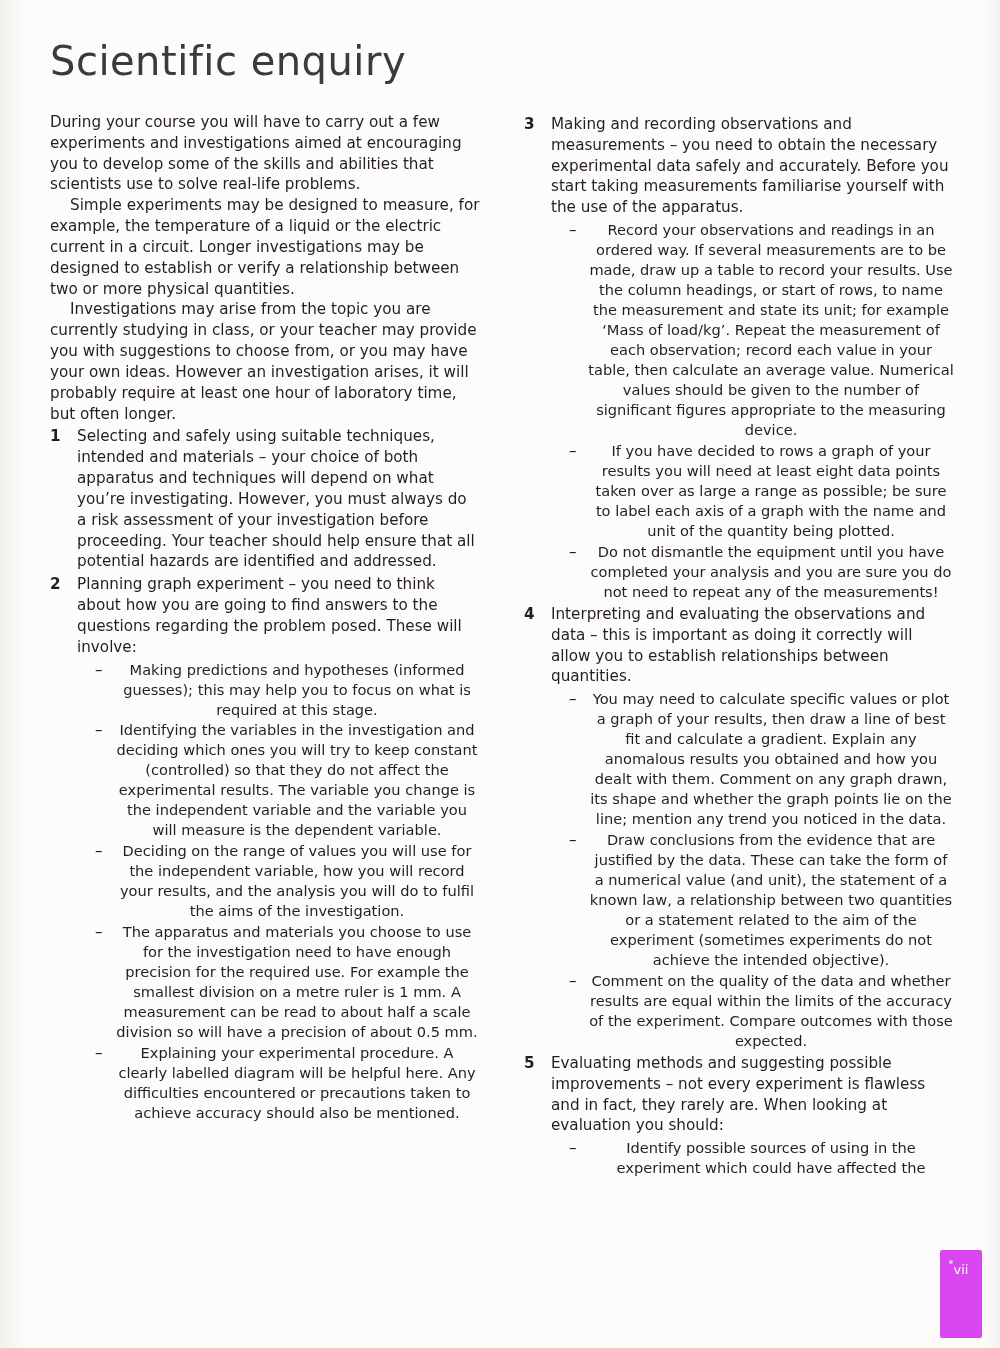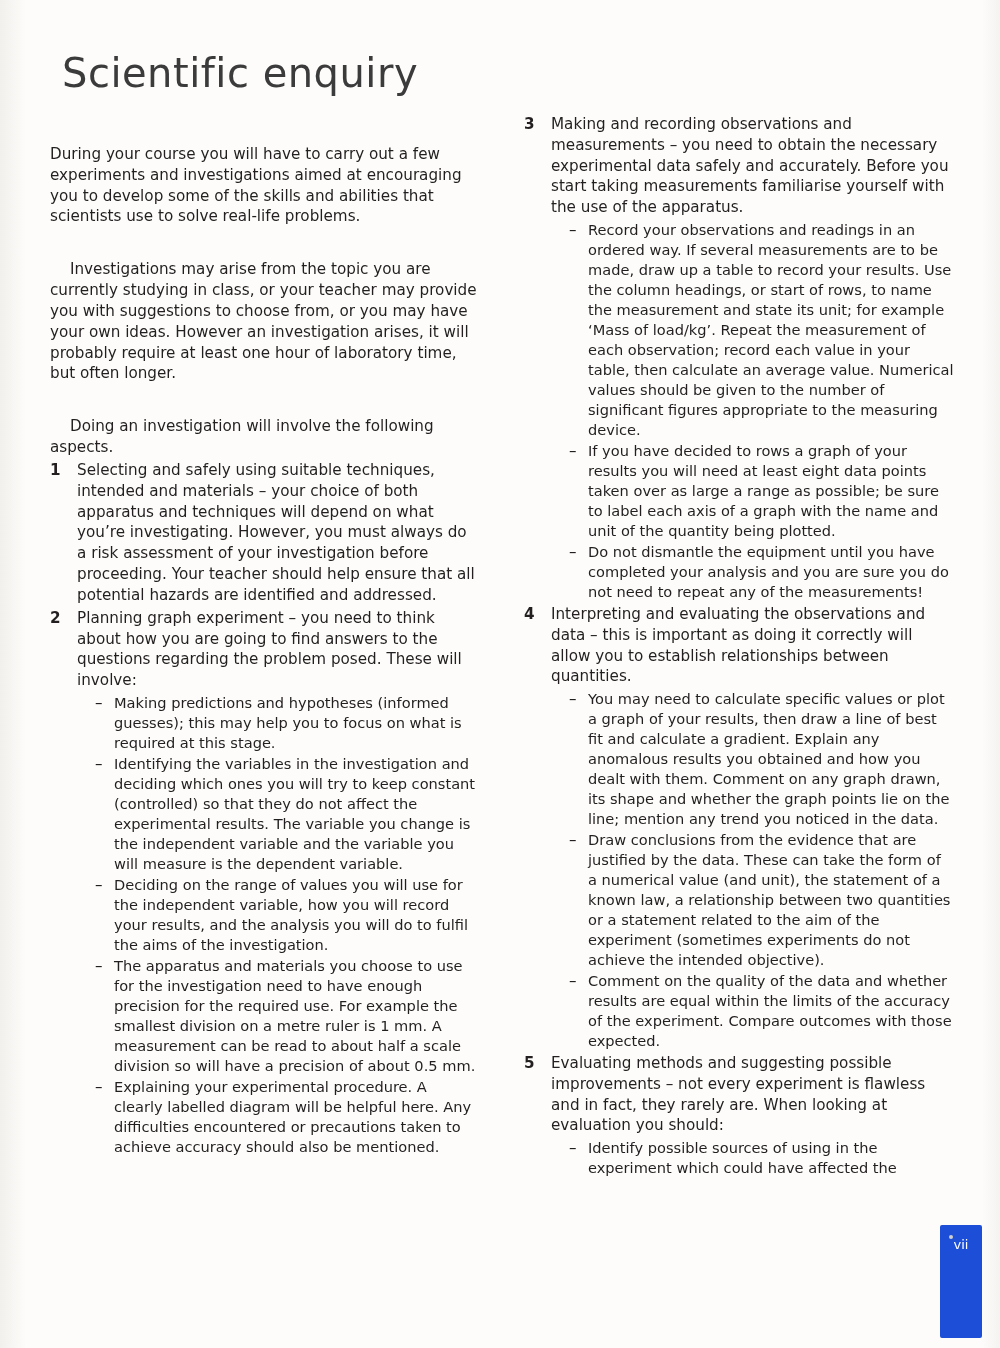--- a/index.html
+++ b/index.html
@@ -37,21 +37,21 @@
     width: 18px;
     background: linear-gradient(to left, #eceae6 0%, #fdfcfa 100%);
     opacity: .5;
     pointer-events: none;
   }
 
   h1.title {
     position: absolute;
     left: 50px;
     top: 38px;
-    margin: 12px;
+    margin: 0;
     font-family: "DejaVu Sans", sans-serif;
     font-weight: 400;
     font-size: 40px;
     letter-spacing: .5px;
     color: #3b3b3b;
   }
 
   .columns {
     position: absolute;
     left: 50px;
@@ -66,21 +66,20 @@
 
   p, li, .txt {
     font-size: 15.2px;
     line-height: 1.37;
     margin: 0;
     text-align: left;
     color: #231f20;
   }
   p.body {
     text-indent: 0;
-    margin-top: 32px;
   }
   p.body.indent {
     text-indent: 20px;
   }
 
   b, strong { font-weight: 400; }
 
   
   .num-item {
     display: flex;
@@ -114,34 +113,35 @@
   }
   .dash-item .dash {
     flex: 0 0 10px;
     font-size: 15px;
     line-height: 1.37;
   }
   .dash-item .dash-body {
     flex: 1;
     font-size: 14.6px;
     line-height: 1.37;
+    text-align: center;
   }
 
   .sub-in-num {
     padding-left: 0;
   }
 
   
   .page-tab {
     position: absolute;
     right: 18px;
     bottom: 10px;
     width: 42px;
-    height: 113px;
-    background: #1d4ed8;
+    height: 88px;
+    background: #d946ef;
     border-radius: 2px;
   }
   .page-tab .pnum {
     position: absolute;
     top: 12px;
     left: 0;
     right: 0;
     text-align: center;
     color: #ffffff;
     font-size: 13px;
@@ -162,22 +162,22 @@
 <div class="page">
 
   <h1 class="title">Scientific enquiry</h1>
 
   <div class="columns">
 
     <div class="col">
 
       <p class="body"><span>During your course you will have to carry out a few experiments and investigations aimed at encouraging you to develop some of the </span><b>skills</b><span> and </span><b>abilities</b><span> that scientists use to solve real-life problems.</span></p>
 
+      <p class="body indent">Simple experiments may be designed to measure, for example, the temperature of a liquid or the electric current in a circuit. Longer investigations may be designed to establish or verify a relationship between two or more physical quantities.</p>
       <p class="body indent">Investigations may arise from the topic you are currently studying in class, or your teacher may provide you with suggestions to choose from, or you may have your own ideas. However an investigation arises, it will probably require at least one hour of laboratory time, but often longer.</p>
-      <p class="body indent">Doing an investigation will involve the following aspects.</p>
 
       <div class="num-item">
         <div class="num">1</div>
         <div class="num-body">
           <b>Selecting and safely using suitable techniques, intended and materials</b><span> – your choice of both apparatus and techniques will depend on what you’re investigating. However, you must always do a risk assessment of your investigation before proceeding. Your teacher should help ensure that all potential hazards are identified and addressed.</span>
         </div>
       </div>
 
       <div class="num-item">
         <div class="num">2</div>

